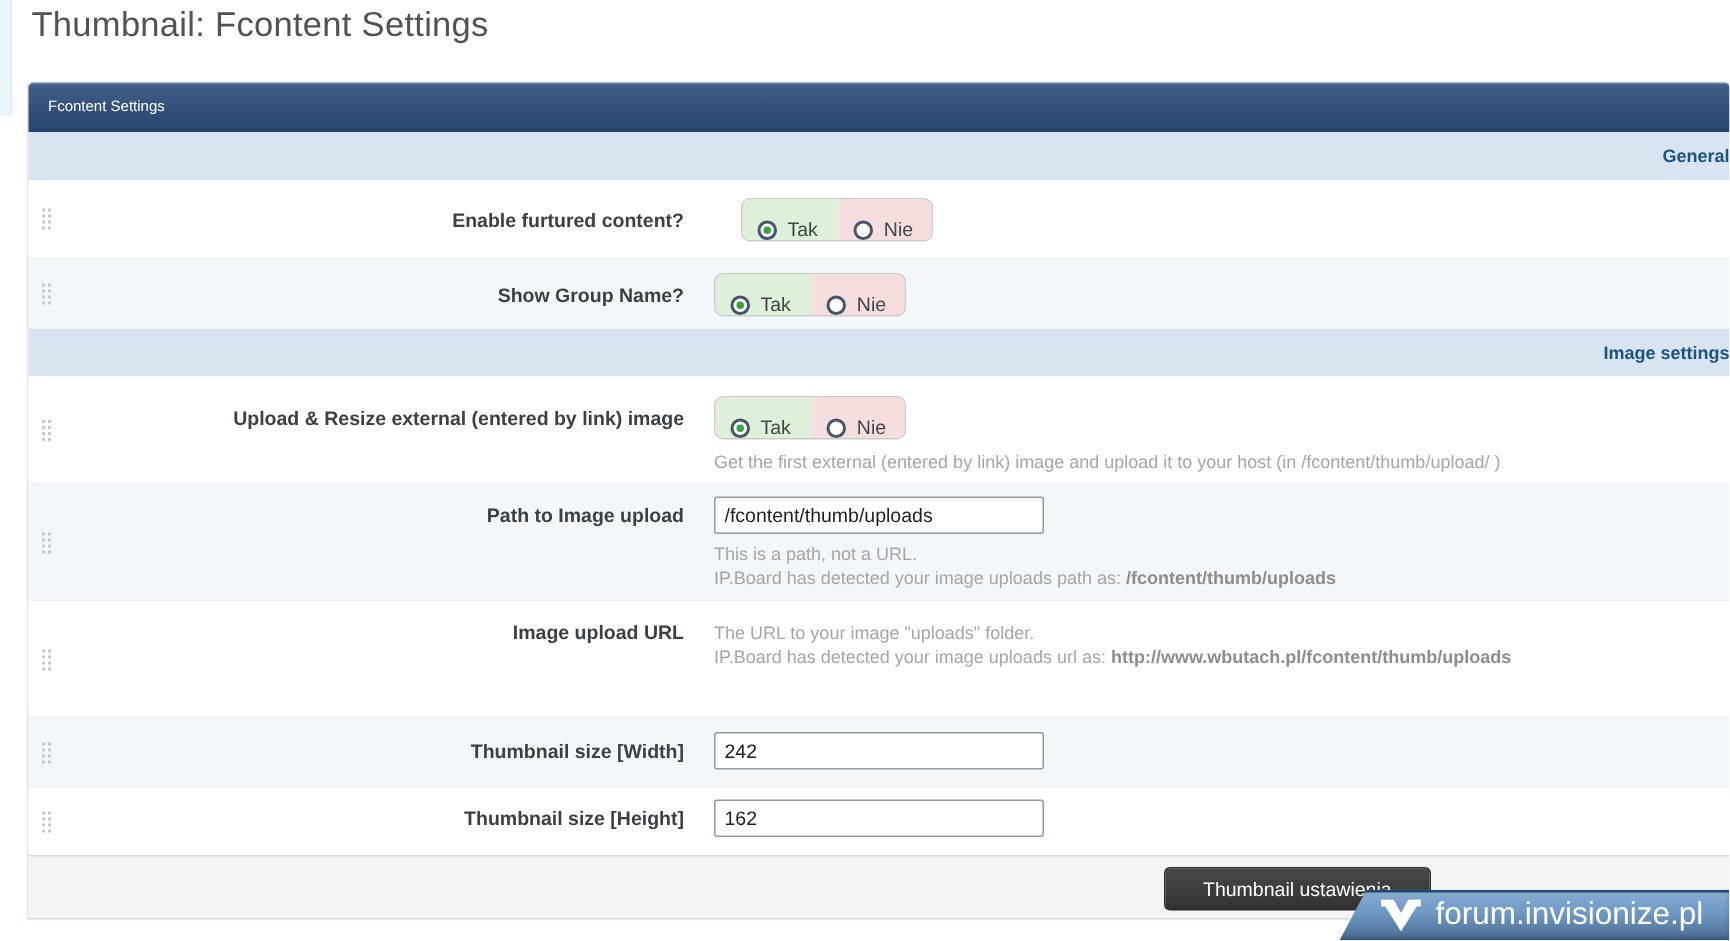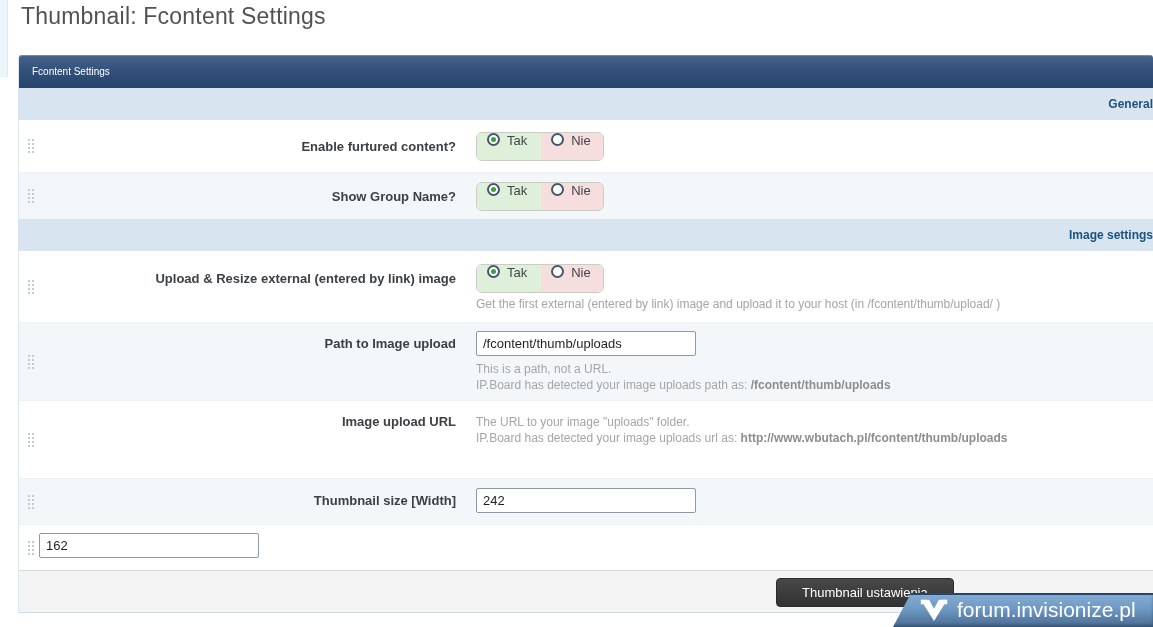--- a/index.html
+++ b/index.html
@@ -28,21 +28,21 @@
   }
   .section-bar{
     height:32px;line-height:32px;padding-left:13px;
     background:#d9e4f1;color:#1c537f;font-size:12px;font-weight:bold;text-align:right;
   }
   .row{
     position:relative;display:flex;align-items:flex-start;
     box-sizing:border-box;background:#ffffff;border-top:1px solid #eef1f5;
   }
   .row.alt{background:#f4f7fa;}
-  .r1{height:52px;padding-top:12px;border-top:none;}
+  .r1{height:52px;padding-top:12px;border-top:none;gap:18px;}
   .r2{height:47px;padding-top:9px;}
   .r3{height:71px;padding-top:13px;border-top:none;}
   .r4{height:78px;padding-top:8px;}
   .r5{height:78px;padding-top:8px;}
   .r6{height:46px;padding-top:9px;}
   .r7{height:46px;padding-top:8px;}
   .handle{
     position:absolute;left:9px;top:calc(50% - 7px);
     width:2px;height:2px;background:#c5cacf;
     box-shadow:4px 0 #c5cacf,0 4px #c5cacf,4px 4px #c5cacf,
@@ -53,21 +53,21 @@
     font-size:13px;font-weight:bold;color:#3b4045;
   }
   .lh-toggle{line-height:29px;}
   .lh-input{line-height:25px;}
   .control-cell{margin-left:20px;flex:1;min-width:0;}
   .toggle{
     display:inline-flex;height:29px;box-sizing:border-box;
     border:1px solid #c9cdc2;border-radius:6px;overflow:hidden;
   }
   .toggle .opt{
-    display:flex;align-items:flex-start;gap:7px;cursor:pointer;
+    display:flex;align-items:flex-end;gap:7px;cursor:pointer;
     font-size:13px;color:#40454a;
   }
   .opt-yes{background:#def0d9;padding:0 14px 0 10px;}
   .opt-no{background:#f6dede;padding:0 12px 0 10px;}
   .radio{
     width:13px;height:13px;box-sizing:border-box;flex:none;
     border:2px solid #46566a;border-radius:50%;background:#fff;position:relative;
   }
   .radio.on::after{
     content:"";position:absolute;left:2px;top:2px;width:5px;height:5px;
@@ -194,20 +194,21 @@
   <div class="row r6 alt">
     <span class="handle"></span>
     <div class="label-cell lh-input">Thumbnail size [Width]</div>
     <div class="control-cell">
       <input class="text-input" type="text" value="242" style="">
     </div>
   </div>
 
   <div class="row r7">
     <span class="handle"></span>
+    <div class="label-cell lh-input">Thumbnail size [Height]</div>
     <div class="control-cell">
       <input class="text-input" type="text" value="162" style="">
     </div>
   </div>
 
   <div class="footer">
     <button class="submit-btn">Thumbnail ustawienia</button>
   </div>
 
 </div>

